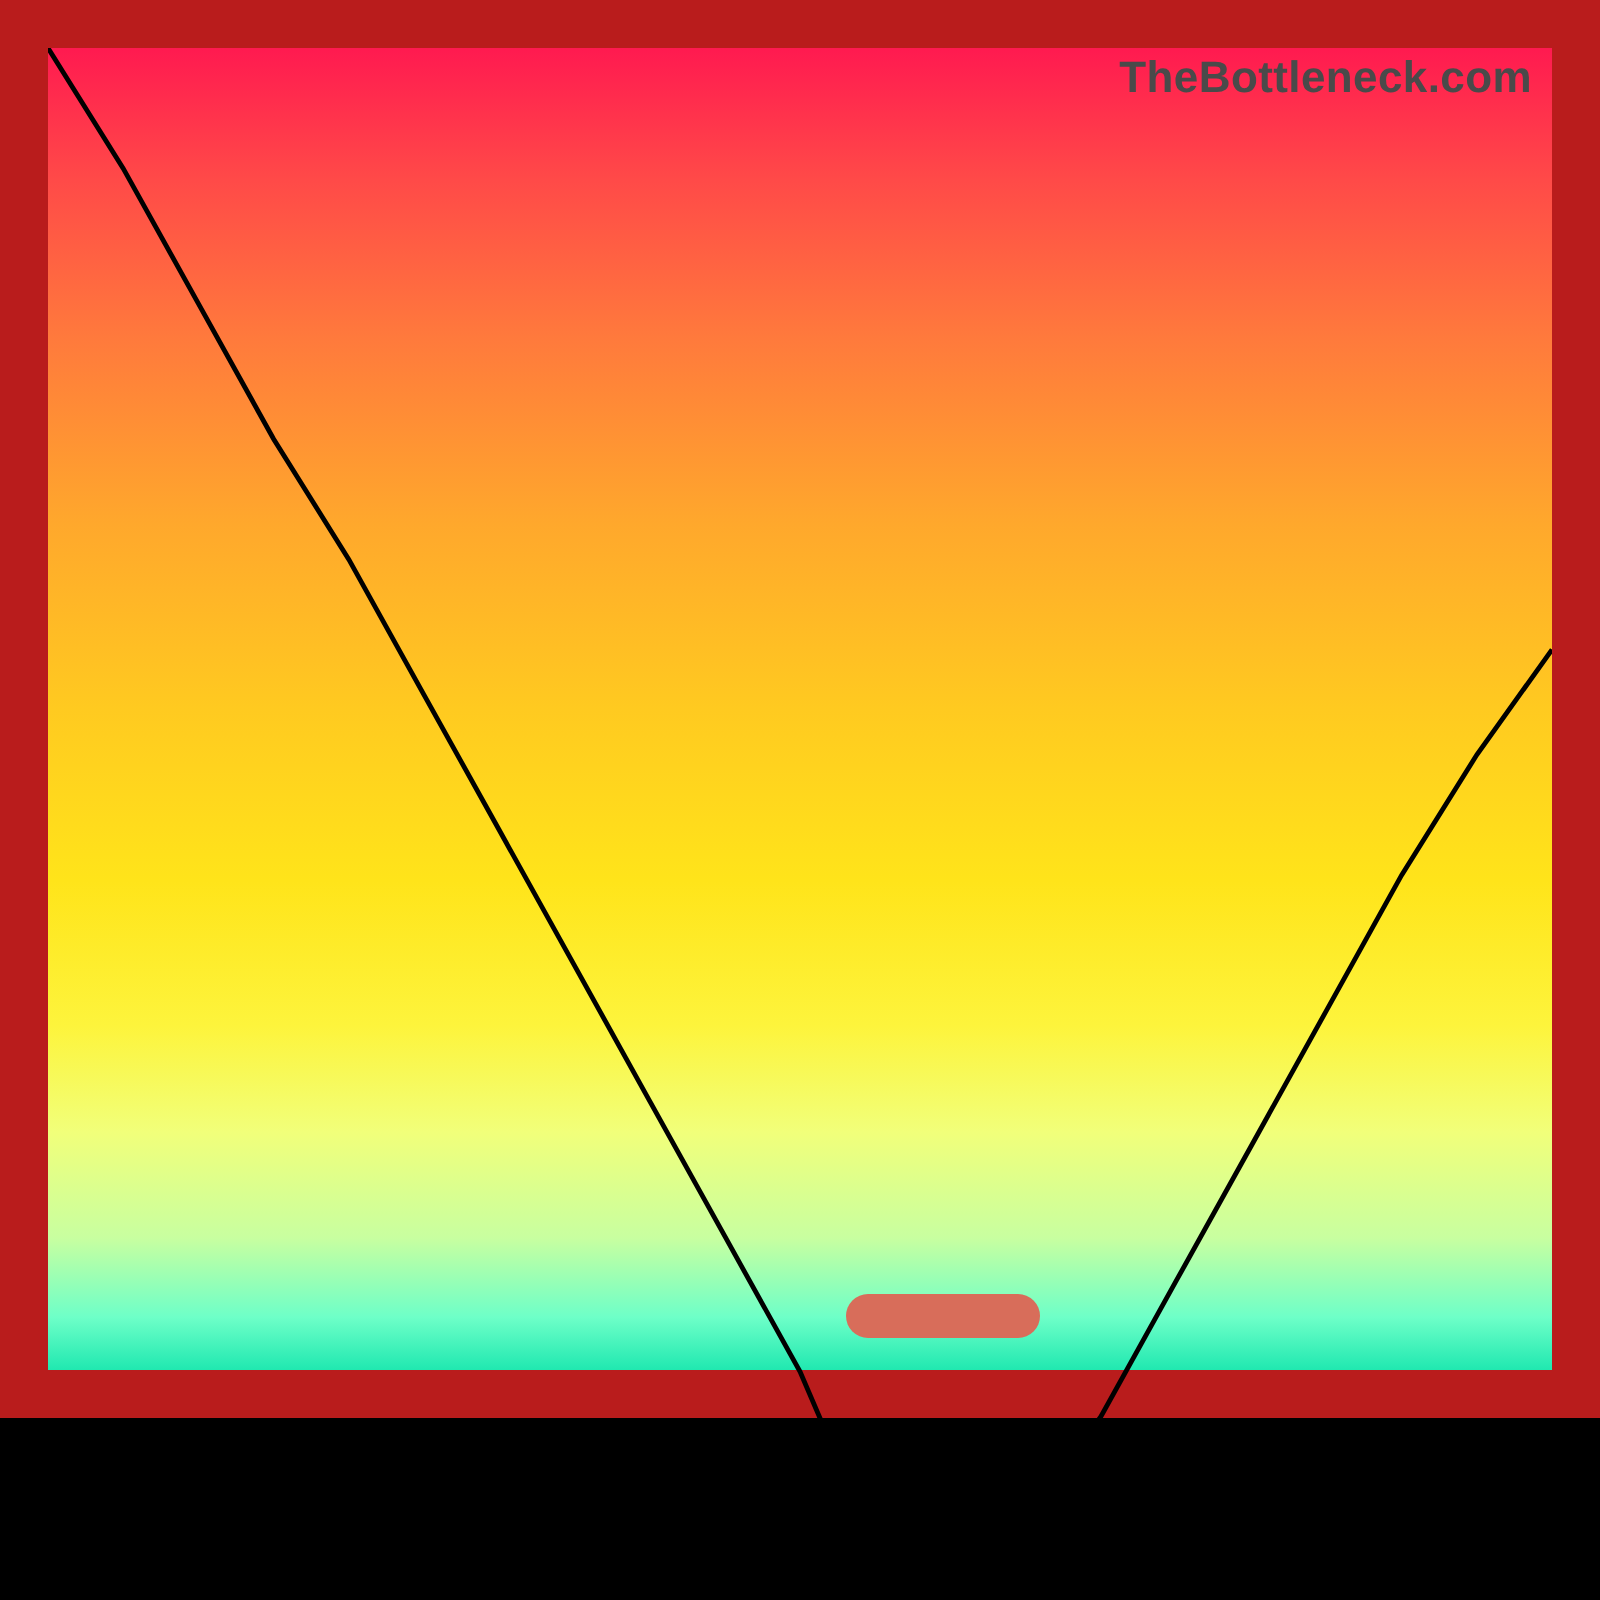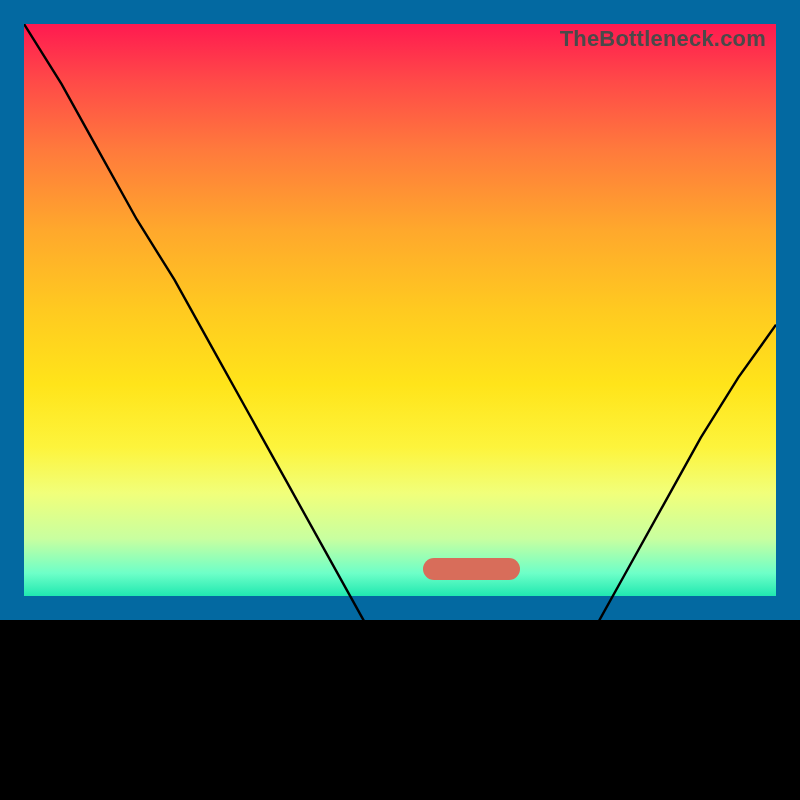--- a/index.html
+++ b/index.html
@@ -1,16 +1,16 @@
 <!DOCTYPE html>
 <html><head>
 <meta charset="utf-8">
 <style>
   html,body{margin:0;padding:0;width:800px;height:800px;overflow:hidden;background:#000;}
-  .stage{position:relative;width:800px;height:620px;background:#0369a1;}
+  .stage{position:relative;width:800px;height:709px;background:#b91c1c;}
   .plot{
     position:absolute;
     left:24px; top:24px; right:24px; bottom:24px;
     background:linear-gradient(to bottom,
       #ff1a50 0%,
       #ff4a48 10%,
       #ff7a3c 22%,
       #ffa82c 36%,
       #ffca20 50%,
       #ffe41a 63%,

